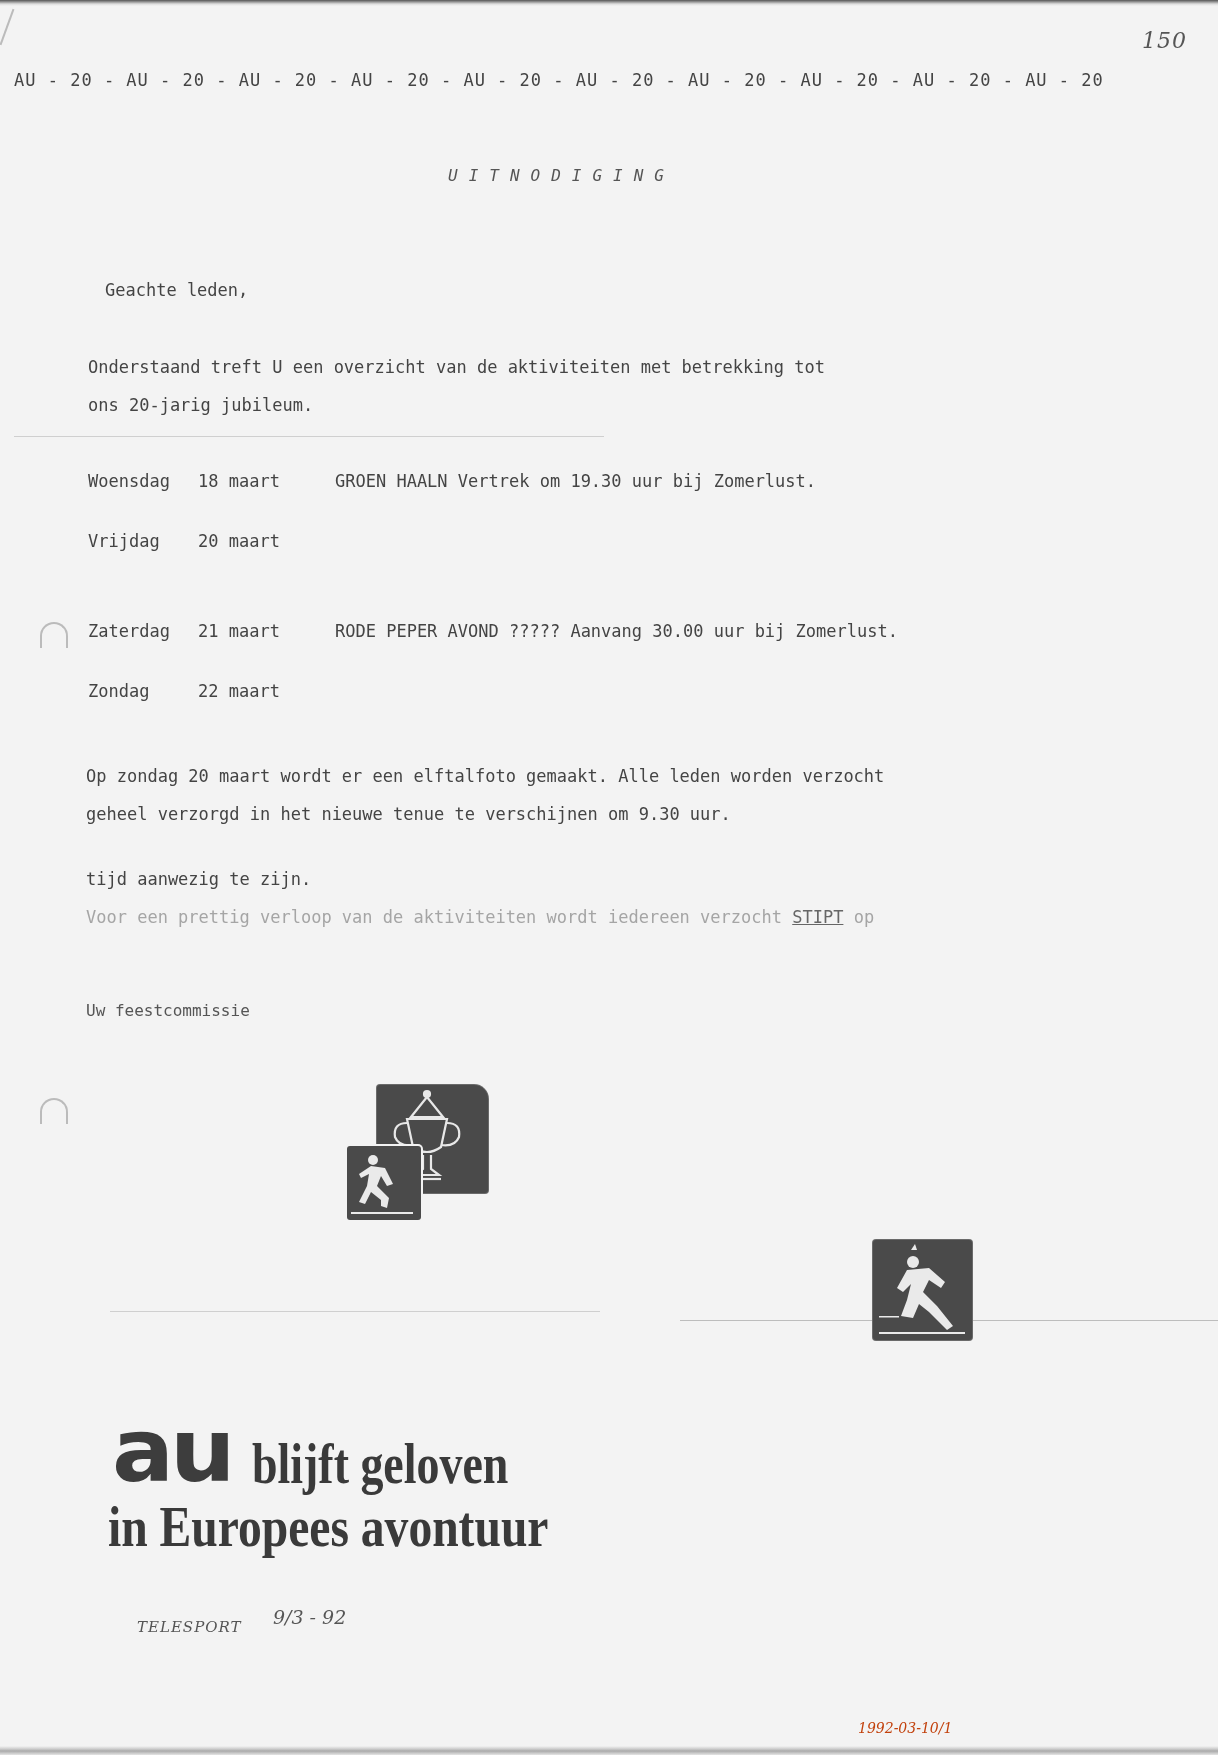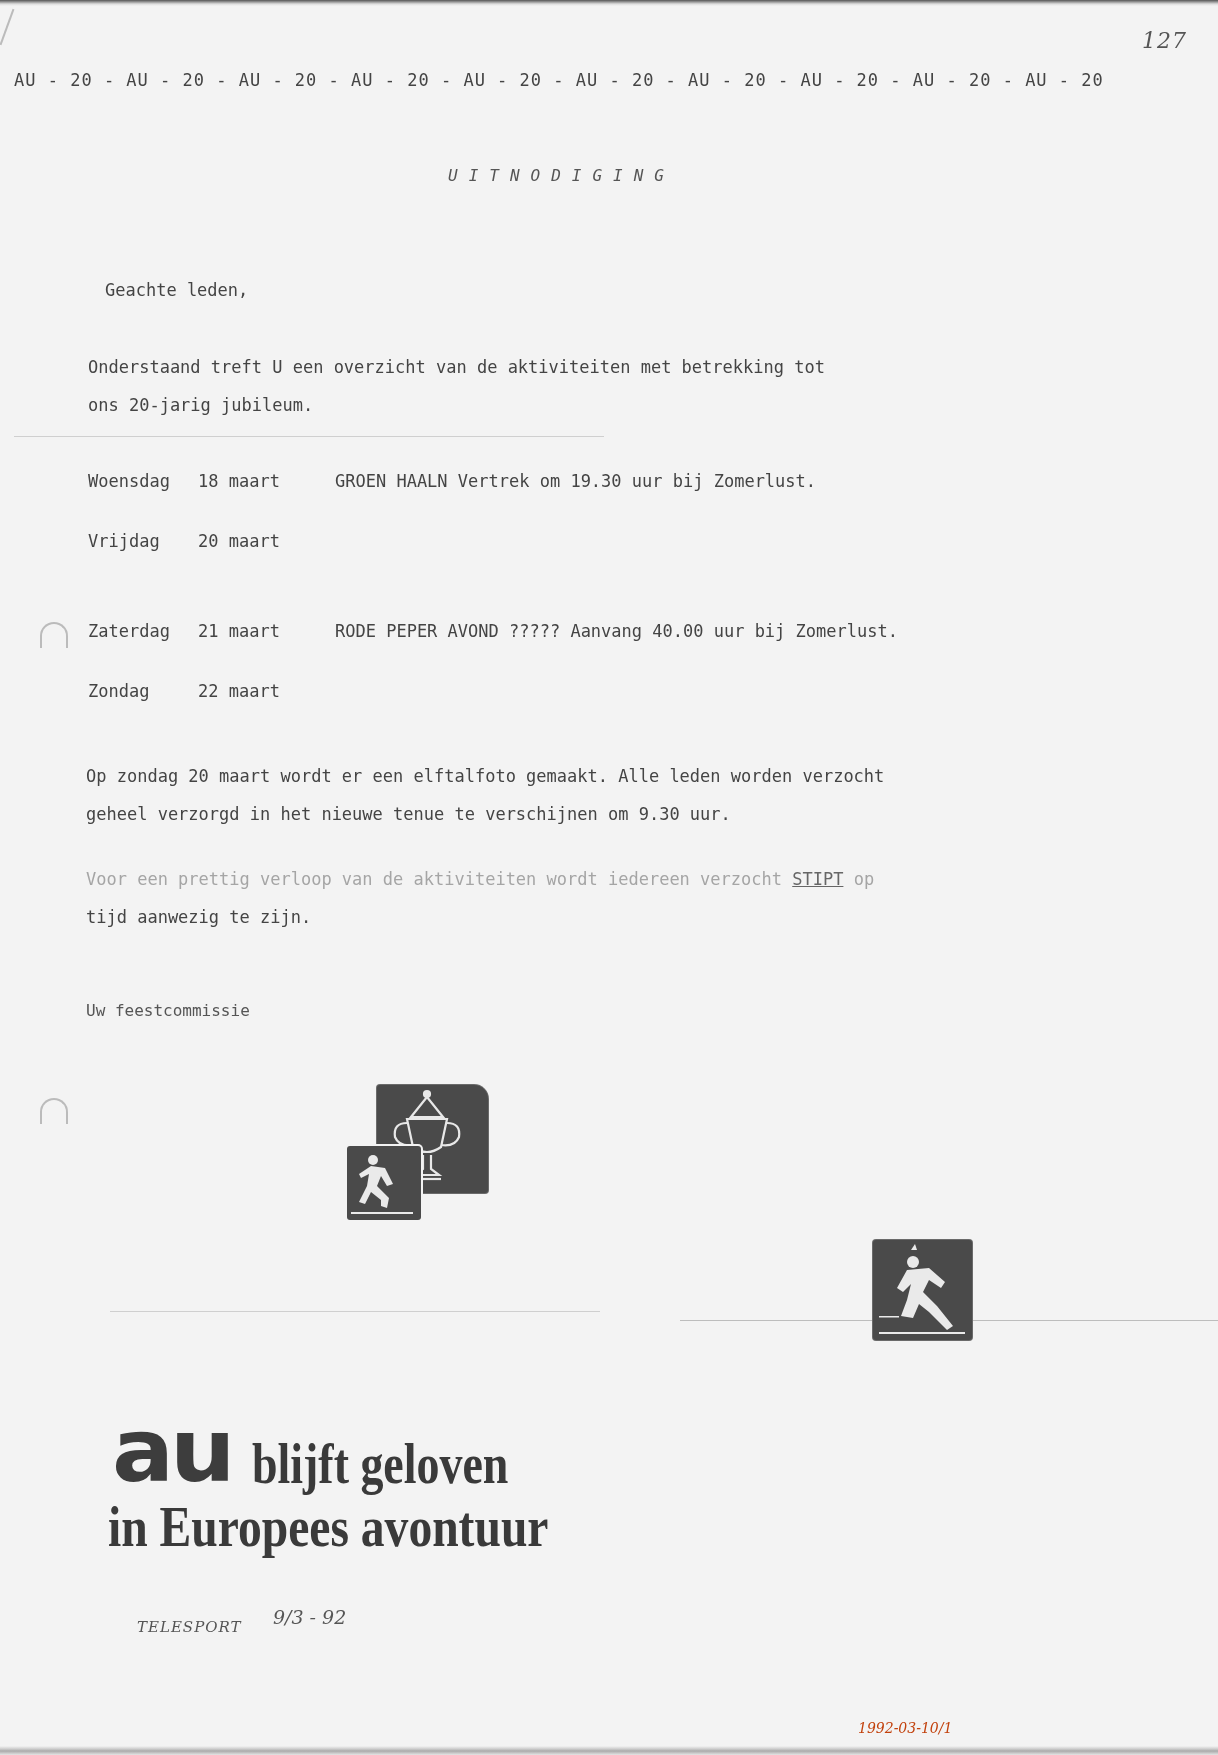--- a/index.html
+++ b/index.html
@@ -89,21 +89,21 @@
   }
   .source-note { left: 137px; top: 1618px; font-size: 15px; letter-spacing: 1px; }
   .source-date { left: 273px; top: 1606px; font-size: 19px; }
   .archive-code { left: 858px; top: 1720px; font-size: 14px; color: #c2410c; }
 </style>
 </head>
 <body>
 
 <div class="abs top-edge"></div>
 <div class="abs corner-mark"></div>
-<div class="abs page-num handwritten">127</div>
+<div class="abs page-num handwritten">150</div>
 
 <div class="abs banner">AU - 20 - AU - 20 - AU - 20 - AU - 20 - AU - 20 - AU - 20 - AU - 20 - AU - 20 - AU - 20 - AU - 20</div>
 
 <div class="abs title">UITNODIGING</div>
 
 <div class="abs text salutation">Geachte leden,</div>
 
 <div class="abs text intro">
   <div>Onderstaand treft U een overzicht van de aktiviteiten met betrekking tot</div>
   <div>ons 20-jarig jubileum.</div>
@@ -117,38 +117,38 @@
     <span class="text date">18 maart</span>
     <span class="text desc">GROEN HAALN  Vertrek om 19.30 uur bij Zomerlust.</span>
   </div>
   <div class="row tall">
     <span class="text day">Vrijdag</span>
     <span class="text date">20 maart</span>
   </div>
   <div class="row">
     <span class="text day">Zaterdag</span>
     <span class="text date">21 maart</span>
-    <span class="text desc">RODE PEPER AVOND ?????  Aanvang 40.00 uur bij Zomerlust.</span>
+    <span class="text desc">RODE PEPER AVOND ?????  Aanvang 30.00 uur bij Zomerlust.</span>
   </div>
   <div class="row">
     <span class="text day">Zondag</span>
     <span class="text date">22 maart</span>
   </div>
 </div>
 
 <div class="abs paren-mark" style="top:622px;"></div>
 
 <div class="abs text photo-note">
   <div>Op zondag 20 maart wordt er een elftalfoto gemaakt. Alle leden worden verzocht</div>
   <div>geheel verzorgd in het nieuwe tenue te verschijnen om 9.30 uur.</div>
 </div>
 
 <div class="abs text timeliness">
+  <div>tijd aanwezig te zijn.</div>
   <div><span class="faded">Voor een prettig verloop van de aktiviteiten wordt iedereen verzocht </span><span class="stipt">STIPT</span><span class="faded"> op</span></div>
-  <div>tijd aanwezig te zijn.</div>
 </div>
 
 <div class="abs text signoff">Uw feestcommissie</div>
 
 <div class="abs paren-mark" style="top:1098px;"></div>
 
 <div class="abs icon-box trophy-box">
   <svg viewBox="0 0 111 108">
     <g fill="none" stroke="#e8e8e8" stroke-width="2.2">
       <circle cx="50" cy="9" r="3" fill="#e8e8e8"></circle>

